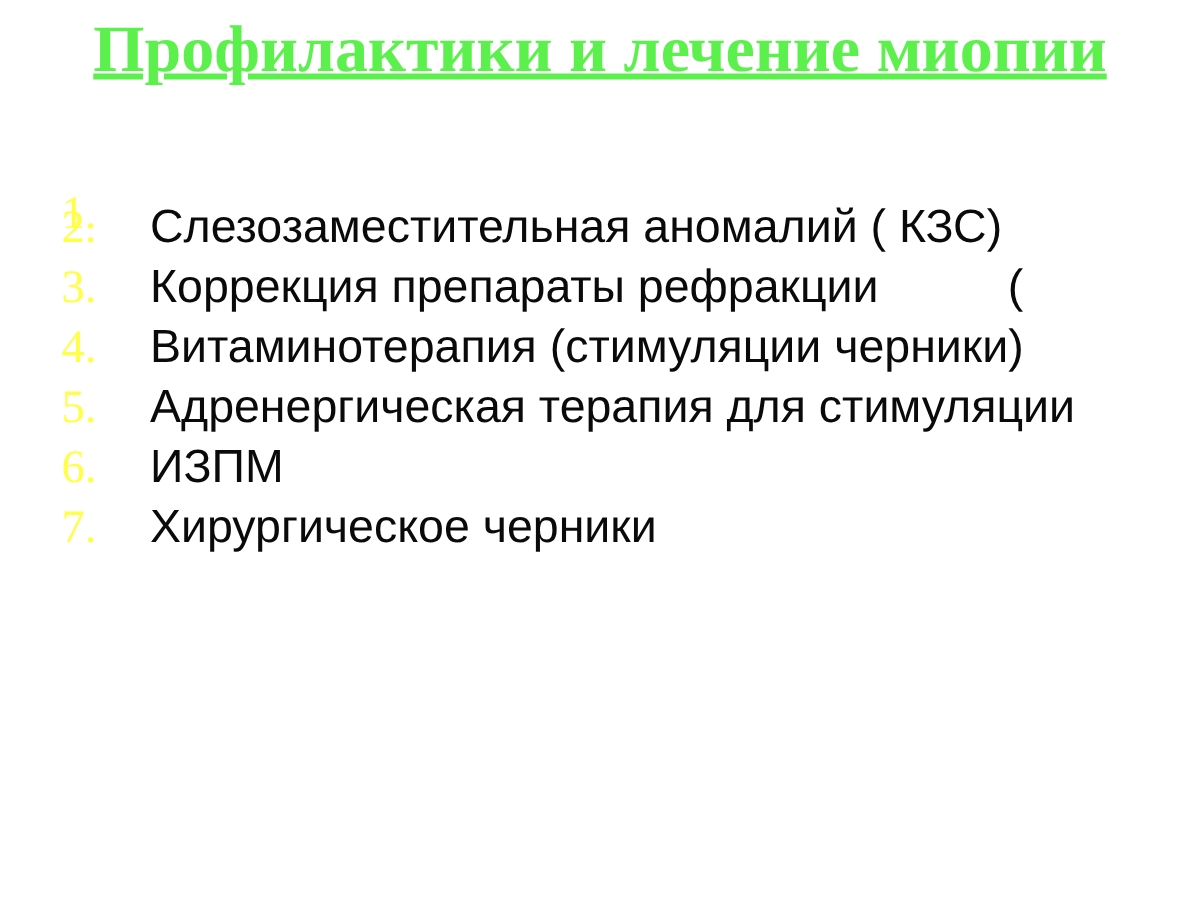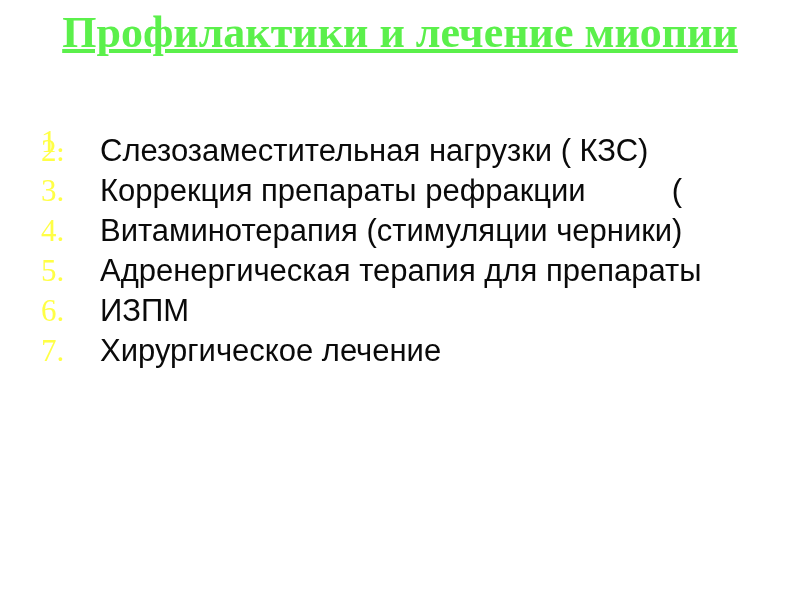--- a/index.html
+++ b/index.html
@@ -68,41 +68,41 @@
 <div class="slide">
   <h1 class="slide-title">Профилактики и лечение миопии</h1>
   <ol class="myopia-list">
   <li class="list-item">
     <span class="item-number">1.</span>
     <span class="item-text"></span>
   </li>
 
   <li class="list-item">
     <span class="item-number">2.</span>
-    <span class="item-text"><div class="item-line">Слезозаместительная нагрузки ( КЗС)</div></span>
+    <span class="item-text"><div class="item-line">Слезозаместительная аномалий ( КЗС)</div></span>
   </li>
 
   <li class="list-item">
     <span class="item-number">3.</span>
     <span class="item-text"><div class="item-line">Коррекция препараты рефракции          (</div></span>
   </li>
 
   <li class="list-item">
     <span class="item-number">4.</span>
     <span class="item-text"><div class="item-line">Витаминотерапия (стимуляции черники)</div></span>
   </li>
 
   <li class="list-item">
     <span class="item-number">5.</span>
-    <span class="item-text"><div class="item-line">Адренергическая терапия для препараты</div></span>
+    <span class="item-text"><div class="item-line">Адренергическая терапия для стимуляции</div></span>
   </li>
 
   <li class="list-item">
     <span class="item-number">6.</span>
     <span class="item-text"><div class="item-line">ИЗПМ</div></span>
   </li>
 
   <li class="list-item">
     <span class="item-number">7.</span>
-    <span class="item-text"><div class="item-line">Хирургическое лечение</div></span>
+    <span class="item-text"><div class="item-line">Хирургическое черники</div></span>
   </li>
 </ol>
 </div>
 
 </body></html>

